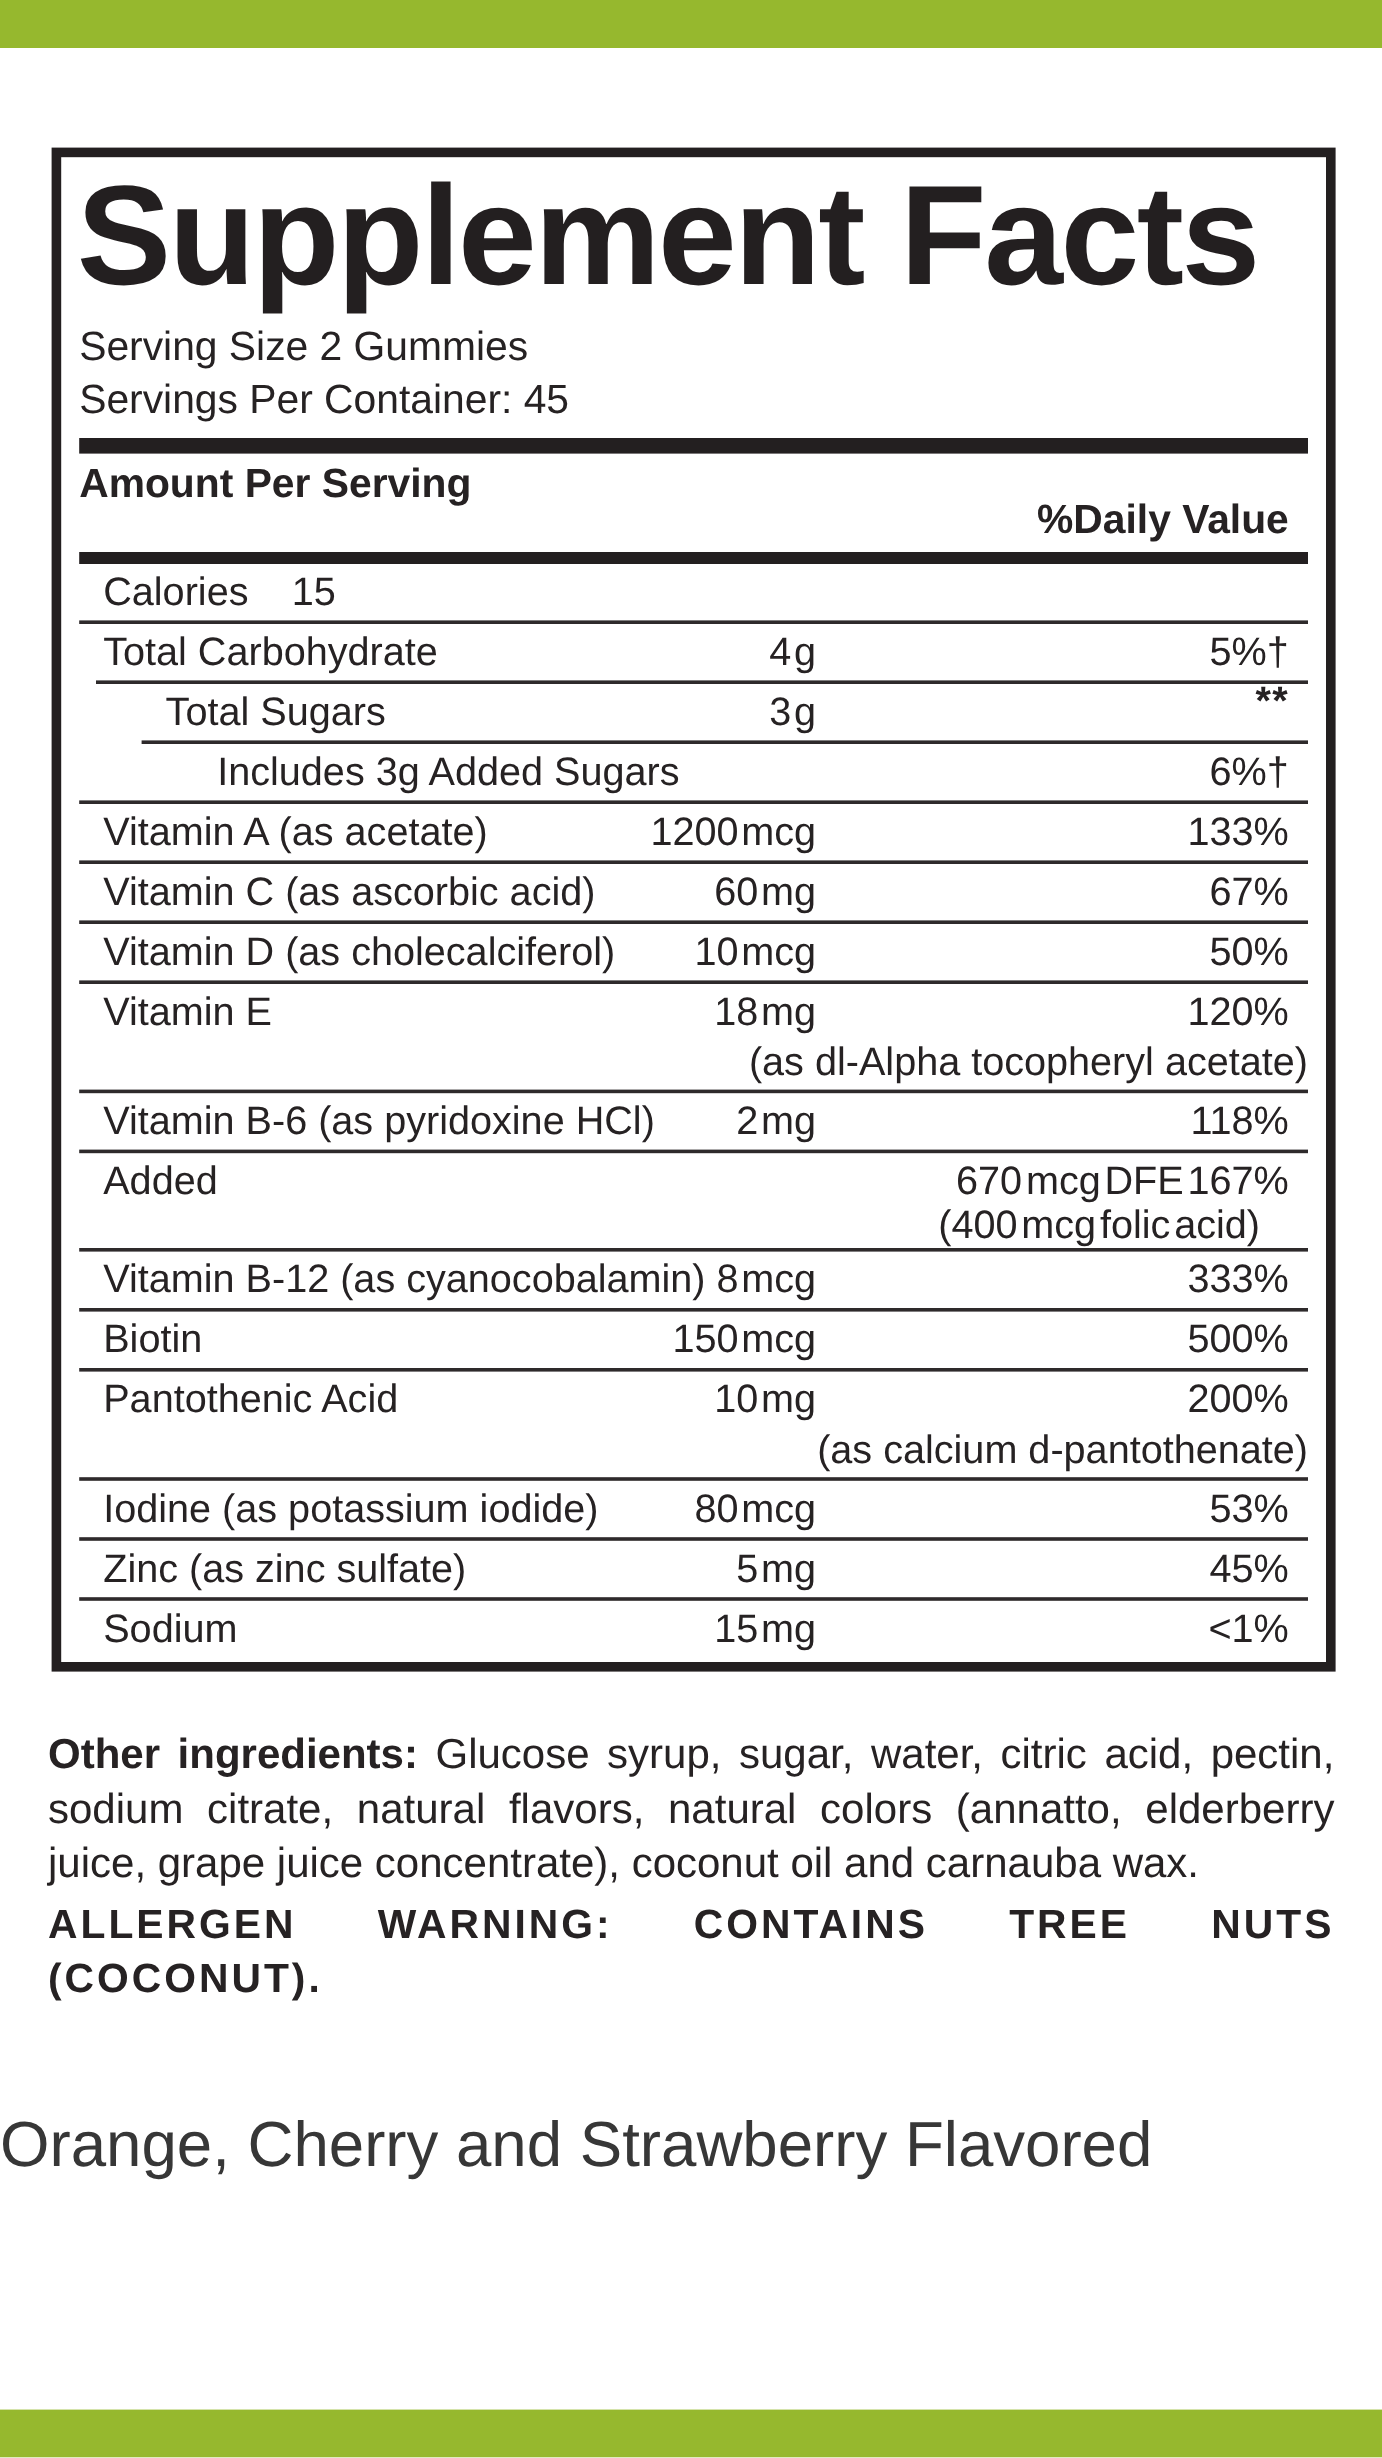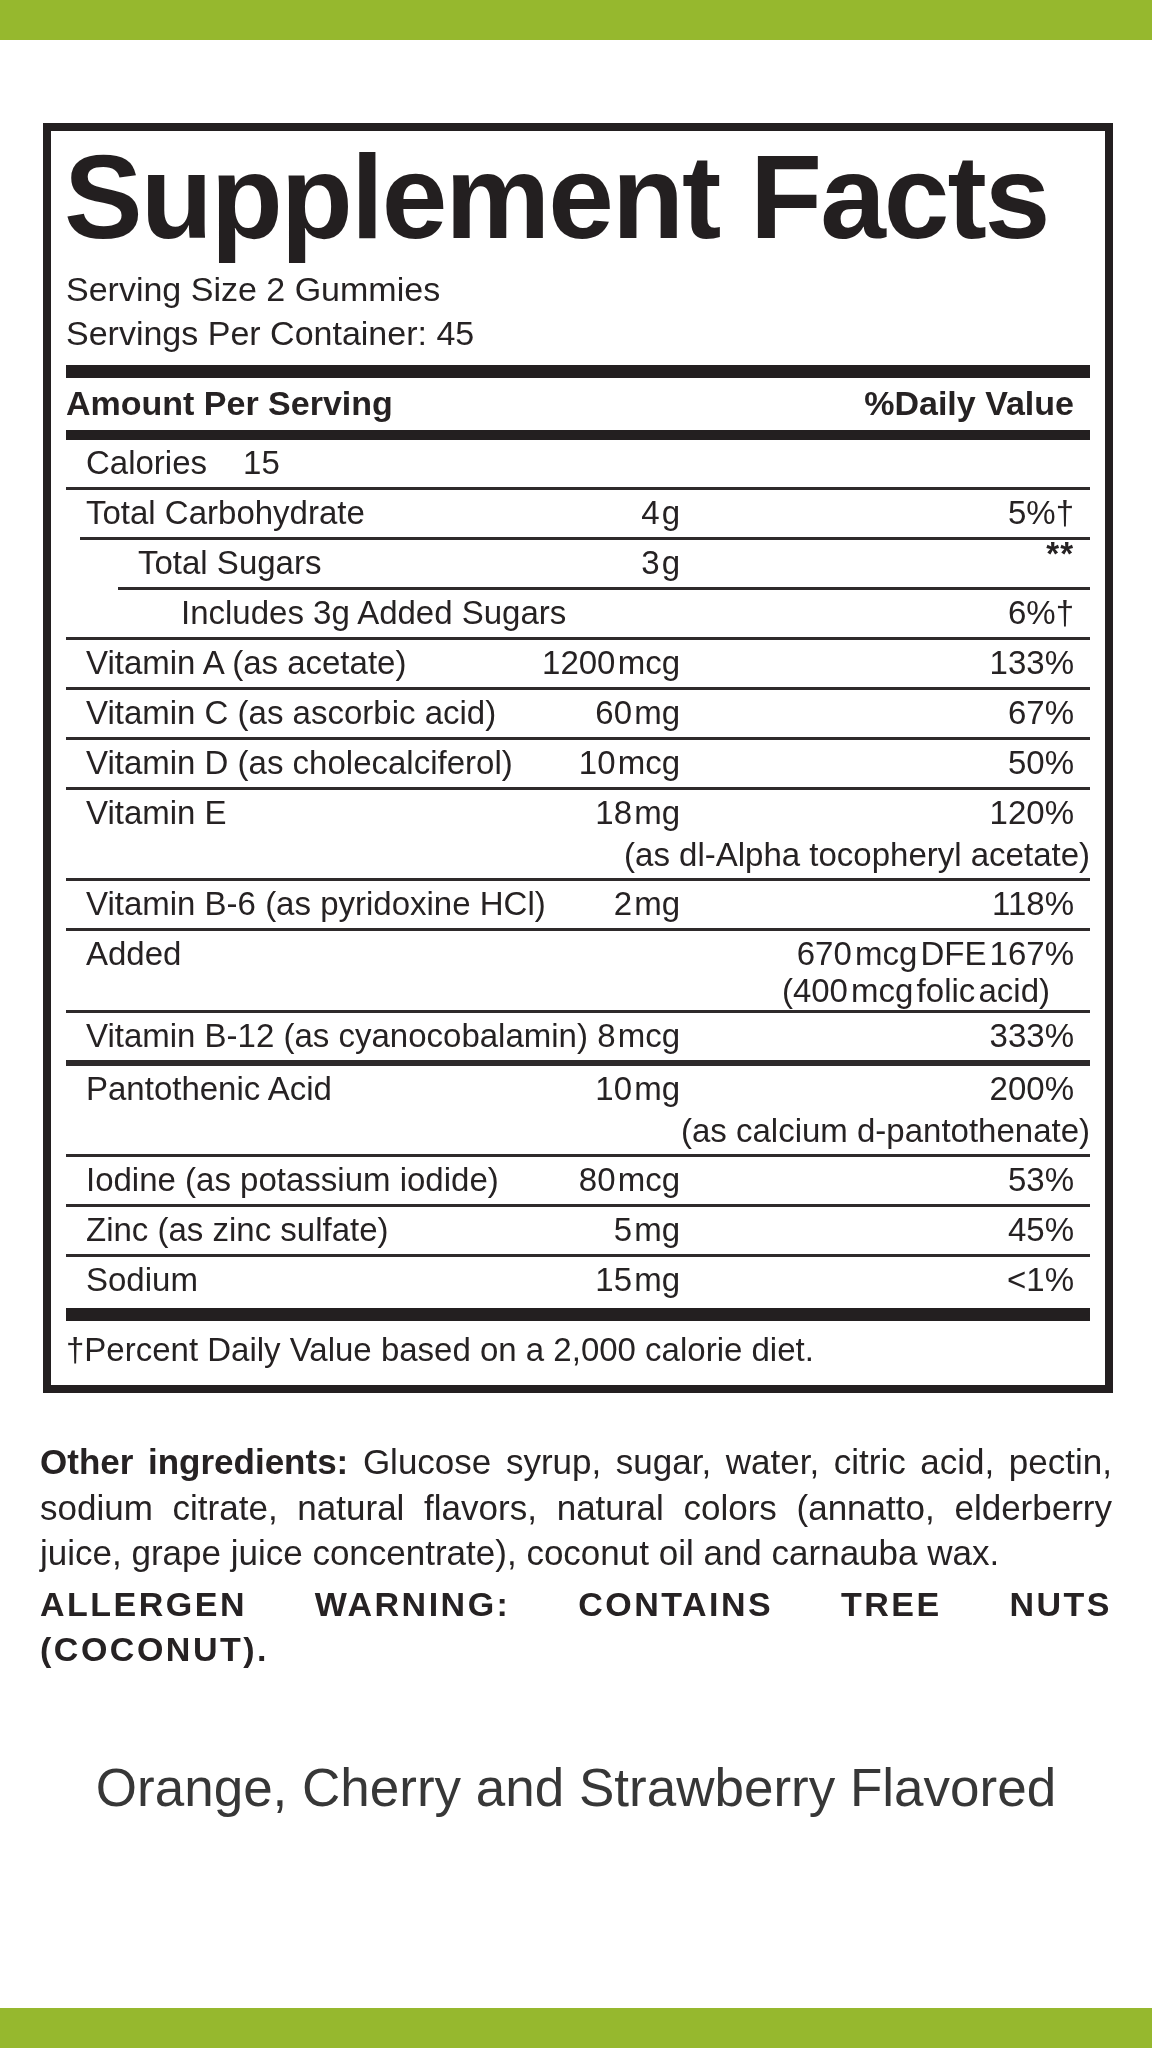--- a/index.html
+++ b/index.html
@@ -42,21 +42,21 @@
     color: #231f20;
   }
   .sf-serving { font-size: 34px; line-height: 1.3; margin-top: 14px; }
 
   .bar { background: #231f20; }
   .bar-a { height: 13px; margin-top: 10px; }
   .bar-b { height: 10px; }
   .bar-c { height: 13px; margin-top: 4px; }
 
   .sf-header { display: flex; font-weight: bold; font-size: 34px; padding: 6px 0 7px; }
-  .sf-header .hdr-right { margin-left: auto; padding-right: 16px; }
+  .sf-header .hdr-right { margin-left: auto; padding-right: 16px; margin-top: 30px; }
 
   .hairline { height: 3px; background: #2e2a2b; }
 
   .row {
     display: flex; align-items: flex-start;
     padding-top: 5px; min-height: 42px;
     font-size: 33px; line-height: 1.12; margin-left: 20px;
   }
   .c-name { flex: 1 1 0; min-width: 0; white-space: nowrap; }
   .c-amt  { flex: 0 0 185px; text-align: right; word-spacing: -7px; white-space: nowrap; }
@@ -72,21 +72,21 @@
 
   .sf-footnotes { font-size: 33px; line-height: 1.26; margin-top: 8px; }
 
   .below { margin: 46px 40px 0 40px; width: 1072px; }
   .ingredients { margin: 0; font-size: 35px; line-height: 1.3; text-align: justify; }
   .allergen {
     margin: 6px 0 0; font-size: 34px; font-weight: bold;
     letter-spacing: 2.5px; word-spacing: 8px;
     text-align: justify; line-height: 1.35;
   }
-  .flavor { margin-top: 84px; font-size: 53px; text-align: center; color: #373737; }
+  .flavor { margin-top: 84px; font-size: 53px; text-align: left; color: #373737; }
 </style>
 </head>
 <body>
 
 <div class="page">
 
   <div class="green-bar top" style="background: rgb(150, 184, 46);"></div>
 
   <div class="facts-box">
     <div class="sf-title">Supplement Facts</div>
@@ -166,20 +166,25 @@
             <div class="vb-line2">(400 mcg folic acid)</div>
           </span>
         </div>
         <div class="hairline" style="margin-left: 0px;"></div>
         <div class="row">
           <span class="c-name" style="padding-left: 0px;">Vitamin B-12 (as cyanocobalamin)</span>
           <span class="c-amt">8 mcg</span>
           <span class="c-dv">333%</span>
         </div>
         <div class="hairline" style="margin-left: 0px;"></div>
+        <div class="row">
+          <span class="c-name" style="padding-left: 0px;">Biotin</span>
+          <span class="c-amt">150 mcg</span>
+          <span class="c-dv">500%</span>
+        </div>
         <div class="hairline" style="margin-left: 0px;"></div>
         <div class="row">
           <span class="c-name" style="padding-left: 0px;">Pantothenic Acid</span>
           <span class="c-amt">10 mg</span>
           <span class="c-dv">200%</span>
         </div>
         <div class="row-line2" style="padding-left: 42px;">(as calcium d-pantothenate)</div>
         <div class="hairline" style="margin-left: 0px;"></div>
         <div class="row">
           <span class="c-name" style="padding-left: 0px;">Iodine (as potassium iodide)</span>

